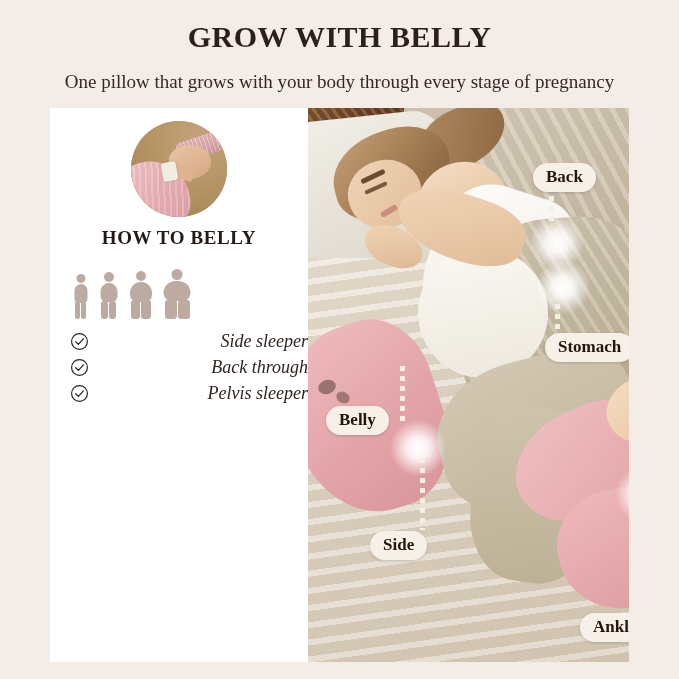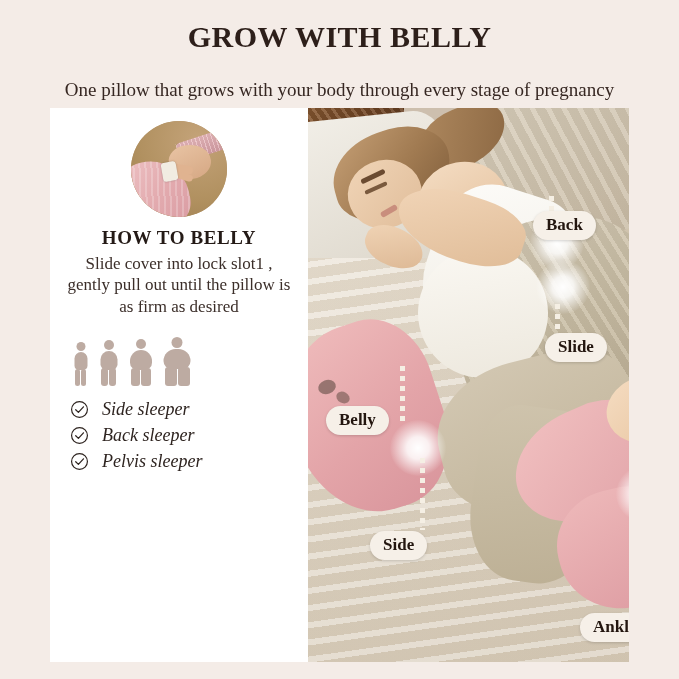--- a/index.html
+++ b/index.html
@@ -24,21 +24,21 @@
     font-weight:bold;
     font-size:30px;
     letter-spacing:0.5px;
     color:#2d1f1a;
     margin-top:20px;
   }
   .hdr-sub {
     font-family:"Liberation Serif", serif;
     font-size:19px;
     color:#362722;
-    margin-top:25px;
+    margin-top:17px;
   }
 
   
   .card {
     position:absolute;
     left:50px; top:108px;
     width:579px; height:554px;
     background:#ffffff;
     overflow:hidden;
     display:flex;
@@ -189,20 +189,21 @@
   }
   .silh .legL, .silh .legR {
     position:absolute; background:#bdaba2;
   }
 
   
   .checks { margin-top:12px; padding-left:20px; }
   .check-row {
     display:flex; align-items:center;
     margin-bottom:5px;
+    justify-content:space-between;
   }
   .check-ico {
     width:19px; height:19px;
     flex:0 0 19px;
     margin-right:13px;
   }
   .check-label {
     font-family:"Liberation Serif", serif;
     font-style:italic;
     font-size:18px;
@@ -442,21 +443,20 @@
             <div class="floor"></div>
             <div class="pinkcloth"></div>
             <div class="pinkstrap"></div>
             <div class="hand"></div>
             <div class="finger f1"></div>
             <div class="finger f2"></div>
             <div class="buckle"></div>
           </div>
         </div>
         <div class="block-title">HOW TO BELLY</div>
-        <div class="block-body">Slide cover into lock slot1 , gently pull out until the pillow is as firm as desired</div>
       </div>
 
 
       <div class="silh-row" id="silh-row">
           <div class="silh" style="width: 17px; height: 45px;">
             <div class="head" style="width:9px;height:9px;background:#bdaba2;"></div>
             <div class="body" style="top:10px;width:13px;height:18.700000000000003px;border-radius:6.5px 6.5px 4.333333333333333px 4.333333333333333px;background:#bdaba2;"></div>
             <div class="legL" style="left:3px;top:27px;width:5px;height:17.68px;border-radius:3px;background:#bdaba2;"></div>
             <div class="legR" style="right:3px;top:27px;width:5px;height:17.68px;border-radius:3px;background:#bdaba2;"></div>
           </div>
@@ -486,21 +486,21 @@
                 <circle cx="12" cy="12" r="10" fill="none" stroke="#2e2420" stroke-width="1.5"></circle>
                 <path d="M7.2 12.3 L10.6 15.6 L17 8.6" fill="none" stroke="#2e2420" stroke-width="1.6" stroke-linecap="round" stroke-linejoin="round"></path>
               </svg></span>
             <span class="check-label">Side sleeper</span>
           </div>
           <div class="check-row">
             <span class="check-ico"><svg viewBox="0 0 24 24" width="19" height="19">
                 <circle cx="12" cy="12" r="10" fill="none" stroke="#2e2420" stroke-width="1.5"></circle>
                 <path d="M7.2 12.3 L10.6 15.6 L17 8.6" fill="none" stroke="#2e2420" stroke-width="1.6" stroke-linecap="round" stroke-linejoin="round"></path>
               </svg></span>
-            <span class="check-label">Back sleeper</span>
+            <span class="check-label">Back through</span>
           </div>
           <div class="check-row">
             <span class="check-ico"><svg viewBox="0 0 24 24" width="19" height="19">
                 <circle cx="12" cy="12" r="10" fill="none" stroke="#2e2420" stroke-width="1.5"></circle>
                 <path d="M7.2 12.3 L10.6 15.6 L17 8.6" fill="none" stroke="#2e2420" stroke-width="1.6" stroke-linecap="round" stroke-linejoin="round"></path>
               </svg></span>
             <span class="check-label">Pelvis sleeper</span>
           </div>
         </div>
 
@@ -528,24 +528,24 @@
       <div class="sc tattoo"></div>
       <div class="sc tattoo2"></div>
       <div class="sc pillowleg"></div>
       <div class="sc shortleg"></div>
       <div class="sc pinkshin"></div>
       <div class="sc skinankle"></div>
       <div class="sc pinkcalf"></div>
 
     <div class="glow" style="left: 222px; top: 108px; width: 54px; height: 54px;"></div>
         <div class="dots" style="left: 241px; top: 88px; height: 30px; background-image: linear-gradient(rgb(245, 239, 228) 50%, rgba(0, 0, 0, 0) 0%);"></div>
-        <div class="pill" style="left: 225px; top: 55px; margin-top: 48px;">Back</div>
+        <div class="pill" style="left: 225px; top: 55px;">Back</div>
         <div class="glow" style="left: 228px; top: 152px; width: 54px; height: 54px;"></div>
         <div class="dots" style="left: 247px; top: 196px; height: 28px; background-image: linear-gradient(rgb(245, 239, 228) 50%, rgba(0, 0, 0, 0) 0%);"></div>
-        <div class="pill" style="left: 237px; top: 225px;">Slide</div>
+        <div class="pill" style="left: 237px; top: 225px;">Stomach</div>
         <div class="glow" style="left: 82px; top: 312px; width: 56px; height: 56px;"></div>
         <div class="dots" style="left: 92px; top: 258px; height: 56px; background-image: linear-gradient(rgb(245, 239, 228) 50%, rgba(0, 0, 0, 0) 0%);"></div>
         <div class="pill" style="left: 18px; top: 298px;">Belly</div>
         <div class="dots" style="left: 112px; top: 350px; height: 72px; background-image: linear-gradient(rgb(245, 239, 228) 50%, rgba(0, 0, 0, 0) 0%);"></div>
         <div class="pill" style="left: 62px; top: 423px;">Side</div>
         <div class="glow" style="left: 308px; top: 358px; width: 56px; height: 56px;"></div>
         <div class="pill" style="left: 272px; top: 505px;">Ankles</div>
       </div>
 
   </div>

